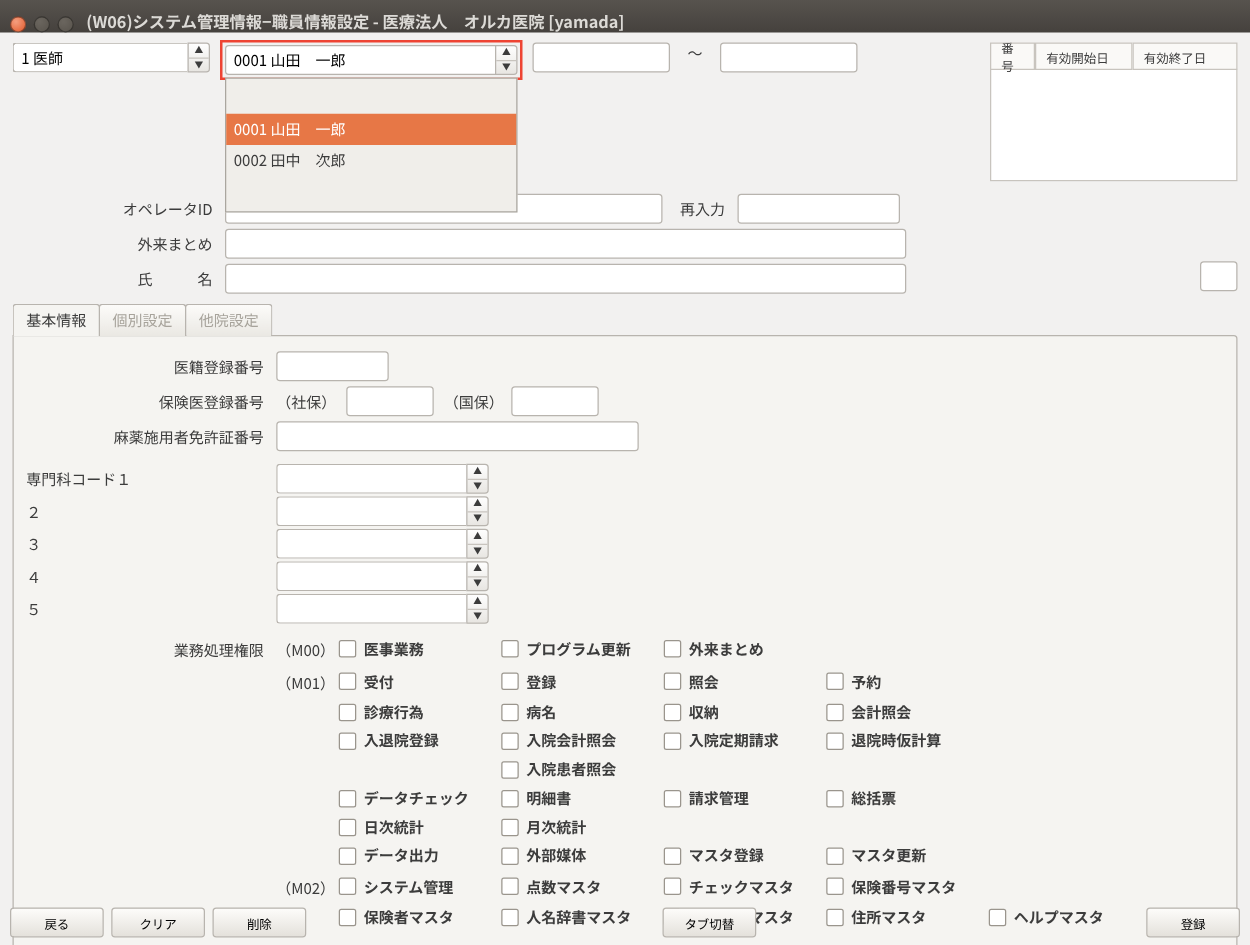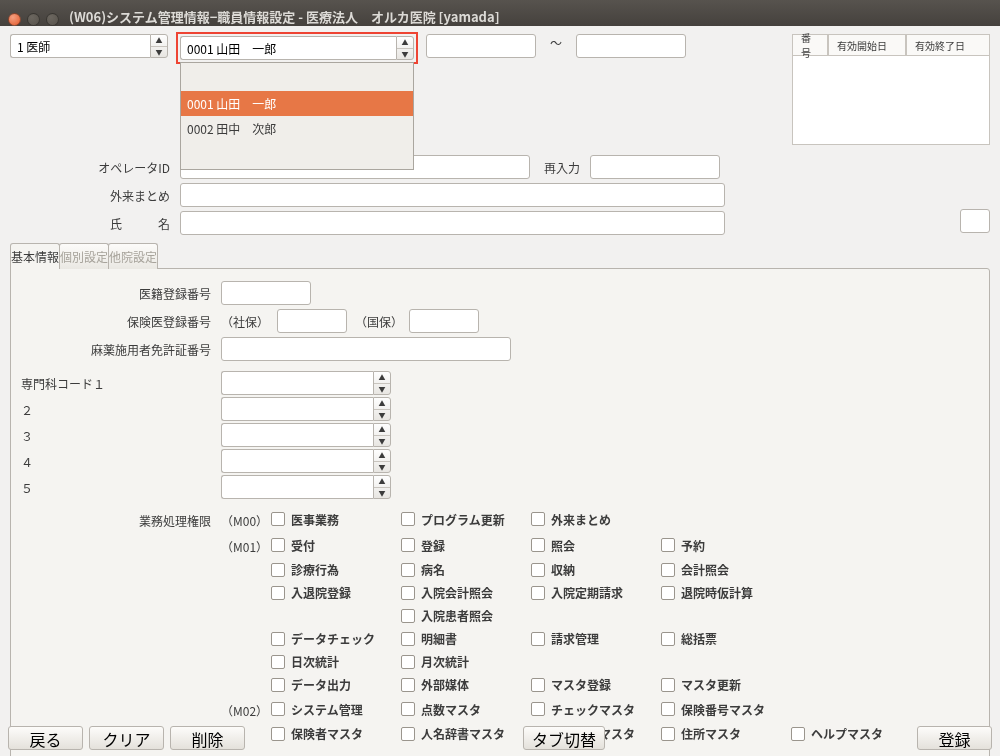--- a/index.html
+++ b/index.html
@@ -35,39 +35,39 @@
 .right-head { margin-left: auto; display: flex; gap: 4px; align-items: flex-start; }
 .hdr-cell { background: #faf9f7; border: 1px solid #c8c4be; padding: 3px 8px; font-size: 10px; height: 22px; display:flex; align-items:center; }
 .listbox { background: #fff; border: 1px solid #c8c4be; width: 198px; height: 90px; margin-top: -1px; }
 .small-box { width: 30px; height: 24px; background: #fff; border: 1px solid #b8b4ae; border-radius: 3px; }
 
 .form-row { display:flex; align-items:center; margin-bottom: 4px; }
 .form-row .lbl { width: 170px; font-size: 12px; }
 .form-row .wide { width: 535px; }
 
 .tabs { display: flex; margin-top: 4px; }
-.tab { padding: 4px 0; border: 1px solid #b8b4ae; border-bottom: none; border-radius: 3px 3px 0 0; background: linear-gradient(#fcfbf9, #eae8e3); font-size: 12px; cursor: pointer; margin-right: -1px; }
+.tab { padding: 4px 10px; border: 1px solid #b8b4ae; border-bottom: none; border-radius: 3px 3px 0 0; background: linear-gradient(#fcfbf9, #eae8e3); font-size: 12px; cursor: pointer; margin-right: -1px; }
 .tab.active { background: #f5f4f1; position: relative; z-index: 2; }
 .tab.disabled { color: #a7a39b; }
 .tab-panel { border: 1px solid #b8b4ae; border-radius: 0 3px 3px 3px; background: #f5f4f1; padding: 12px 10px; margin-top: -1px; }
 
 .specialty-row { display:flex; align-items:center; margin-bottom: 2px; }
 .specialty-row .slbl { width: 200px; text-align:left; }
 .specialty-row .spinbox .txt { width: 152px; }
 
 .perm-grid { display: flex; }
 .perm-lbl { width: 200px; text-align:right; padding-right: 10px; padding-top: 3px; }
 .perm-code { width: 50px; padding-top: 3px; }
 .perm-row { display:flex; margin-bottom: 6px; }
 .perm-cell { width: 130px; display:flex; align-items:center; gap: 6px; font-weight: bold; }
 .perm-cell.w140 { width: 140px; }
 .chk { width: 14px; height: 14px; border: 1px solid #9a958d; border-radius: 2px; background: #fff; cursor: pointer; flex-shrink: 0; }
 
 .footer-btns { position: absolute; bottom: 6px; left: 8px; right: 8px; display:flex; gap: 6px; }
-.btn { height: 24px; padding: 0 8px; border: 1px solid #b8b4ae; border-radius: 3px; background: linear-gradient(#fdfcfa, #e4e1db); font-size: 16px; cursor: pointer; min-width: 75px; }
+.btn { height: 24px; padding: 0 8px; border: 1px solid #b8b4ae; border-radius: 3px; background: linear-gradient(#fdfcfa, #e4e1db); font-size: 10px; cursor: pointer; min-width: 75px; }
 .footer-btns .gap { flex: 1; }
 
 .redbox-wrap { position: relative; }
 </style>
 </head>
 <body>
 
 <div class="titlebar">
   <div class="win-btns">
     <div class="win-btn win-close"></div>

